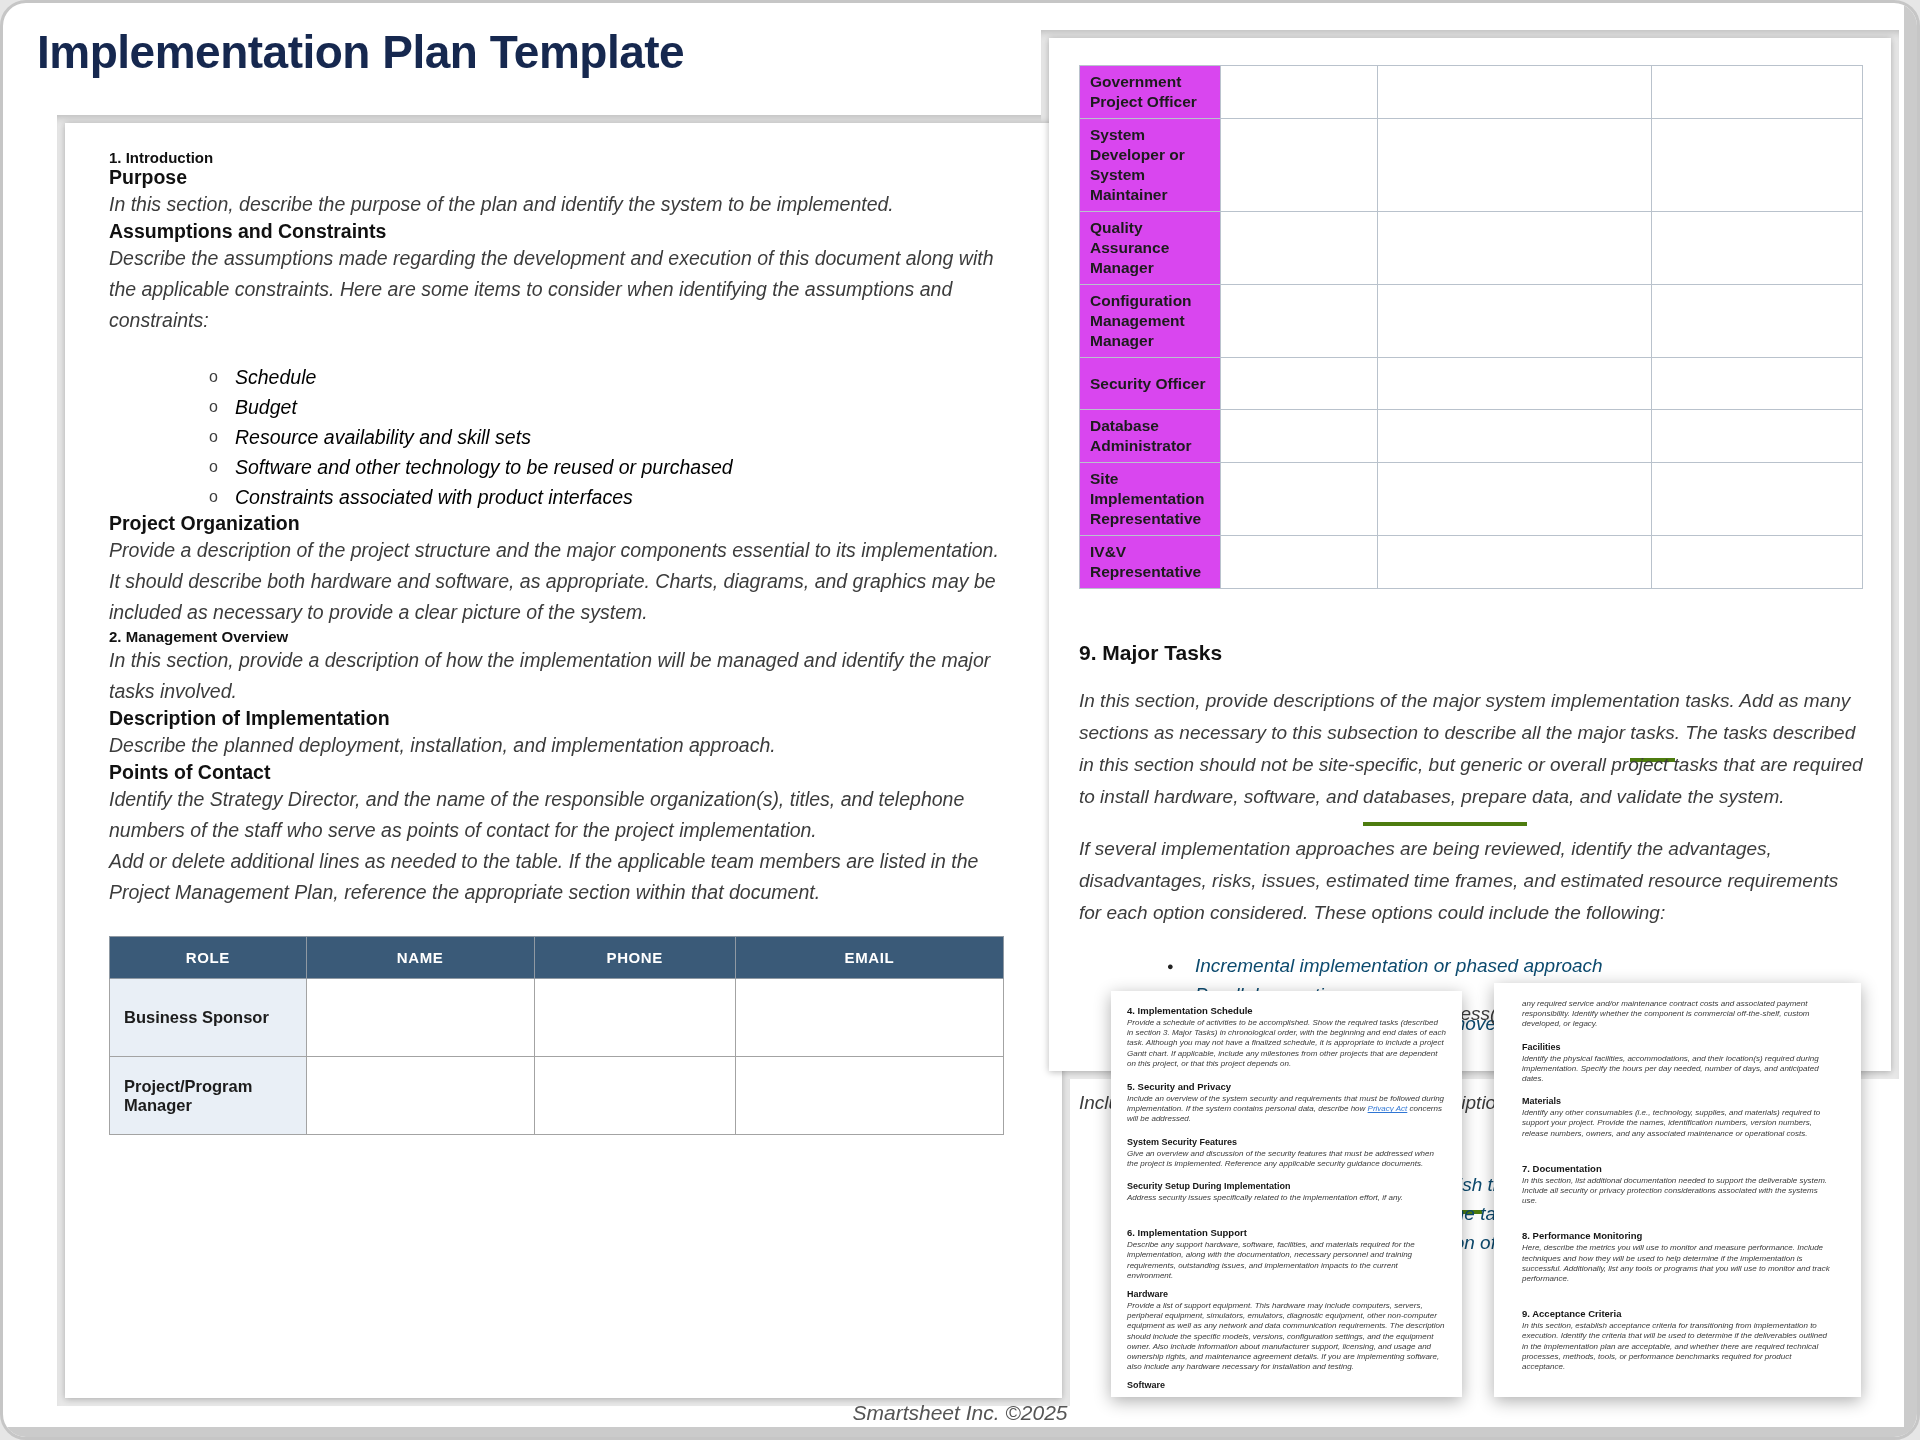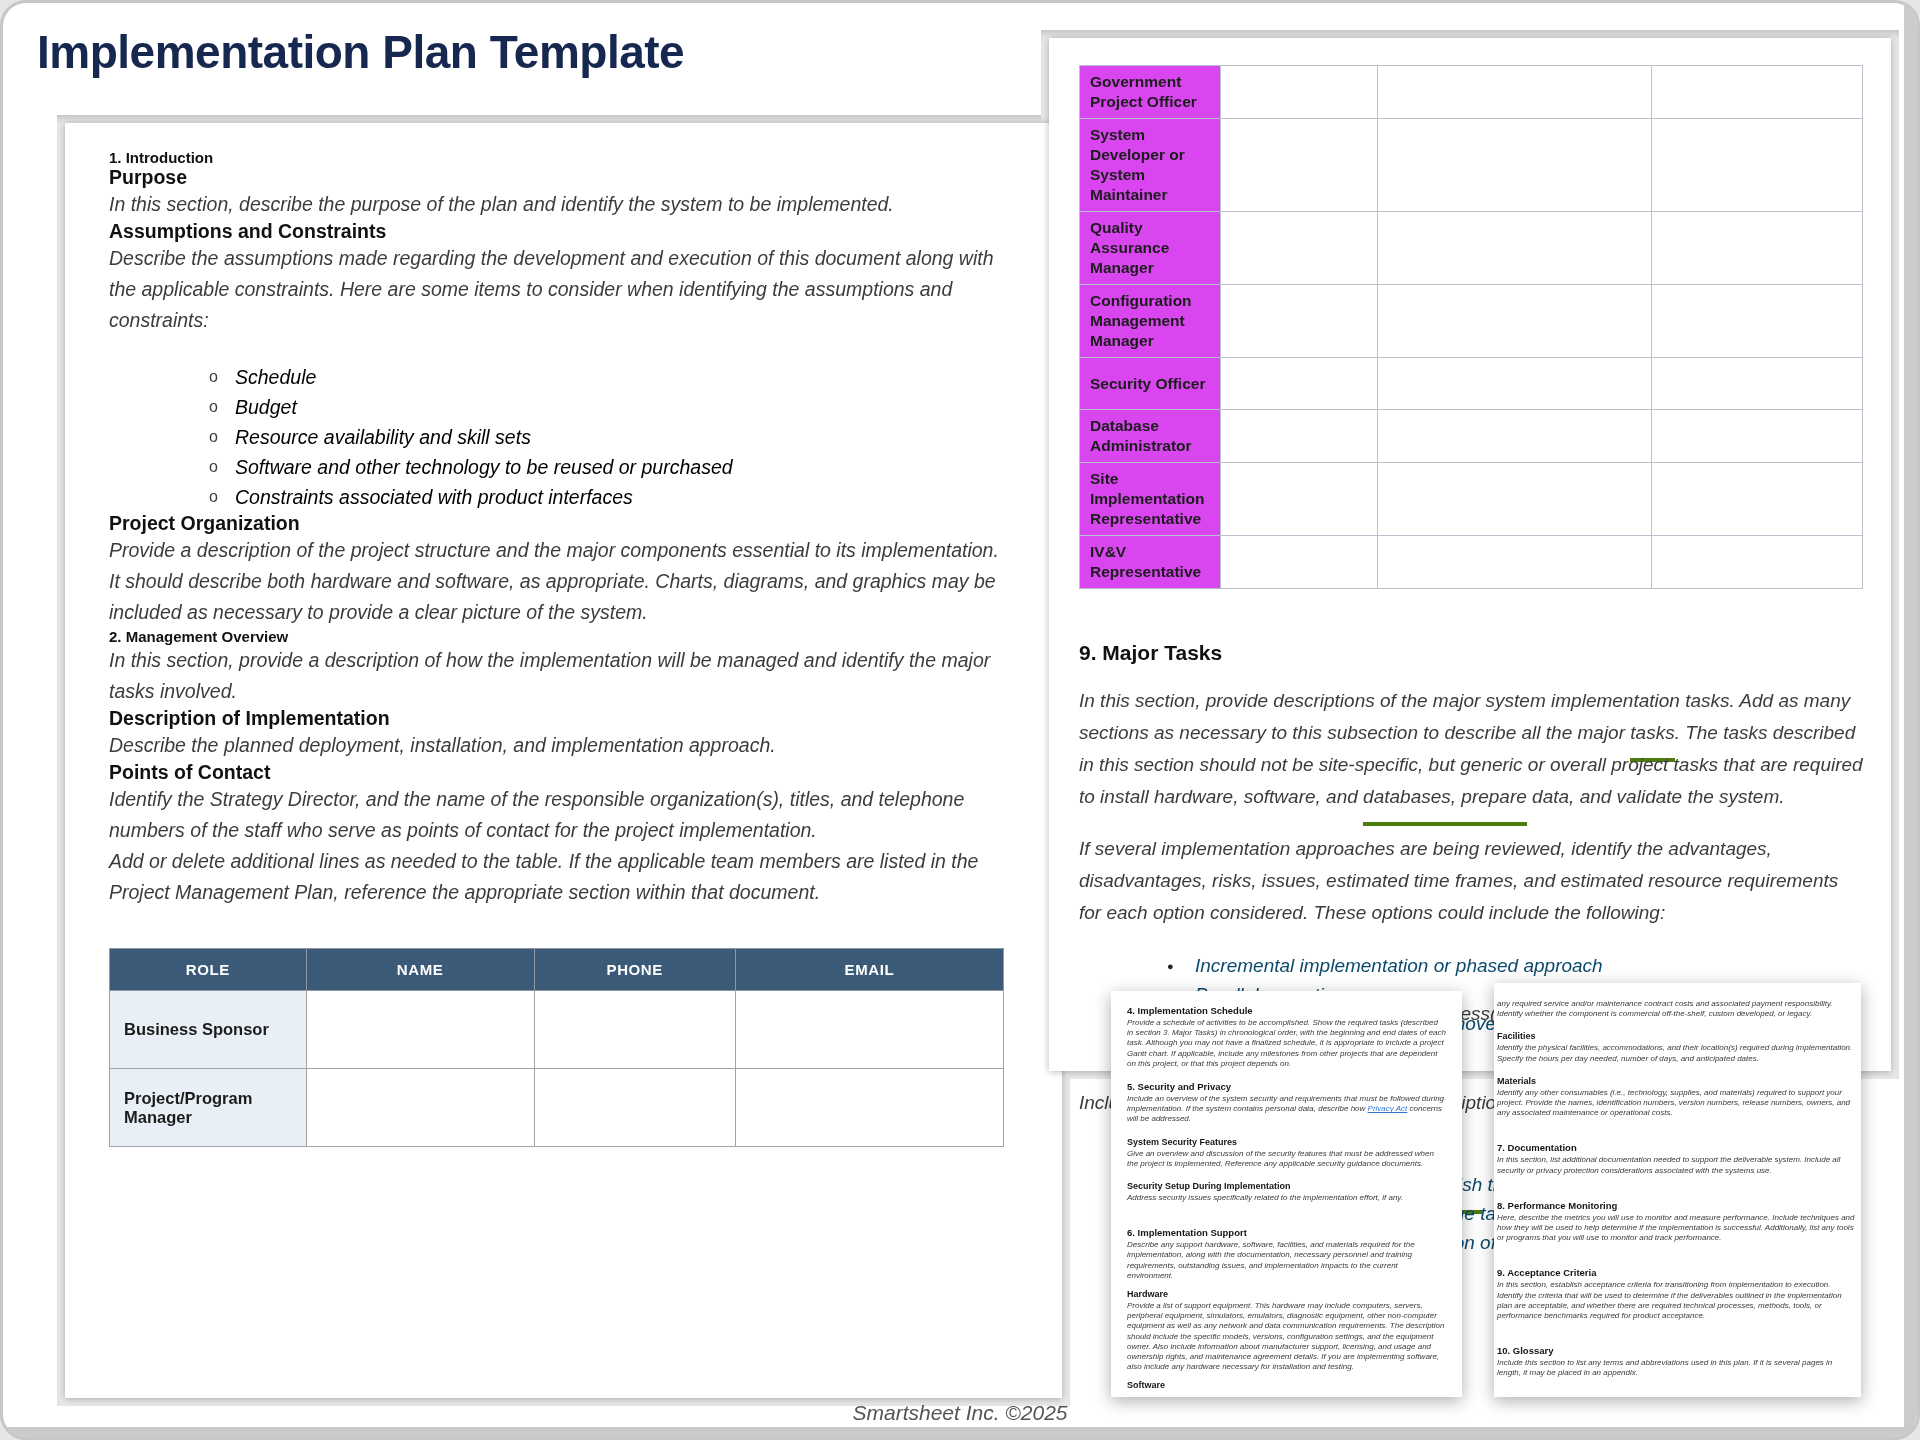--- a/index.html
+++ b/index.html
@@ -45,21 +45,21 @@
   .mt-mgmt    { margin-top:50px; }
   .mt-desc    { margin-top:36px; }
   .mt-poc     { margin-top:32px; }
   .mt-poc-p   { margin-top:6px; }
   .mt-poc-p2  { margin-top:28px; }
 
   ul.o-list { list-style:none; margin:26px 0 0 0; padding:0 0 0 100px; }
   ul.o-list li { font-size:19.5px; font-style:italic; color:#000000; line-height:30px; position:relative; padding-left:26px; }
   ul.o-list li::before { content:"o"; position:absolute; left:0; top:0; font-style:normal; font-size:16px; color:#3c3c3c; }
 
-  table.contact { border-collapse:collapse; width:100%; margin-top:40px; }
+  table.contact { border-collapse:collapse; width:100%; margin-top:28px; }
   table.contact th {
     background:#3a5a78; color:#fff; font-size:15px; font-weight:bold;
     letter-spacing:.6px; height:42px; border:1.5px solid #8f99a3; text-align:center;
   }
   table.contact td { border:1.5px solid #a3a3a3; height:78px; background:#fff; }
   table.contact td.label { background:#e9eff6; font-weight:bold; font-size:16.5px; color:#1c1c1c; padding:0 14px; width:22%; }
   .w-name{width:25.5%} .w-phone{width:22.5%} .w-email{width:30%}
 
   
   table.roles { border-collapse:collapse; width:100%; }
@@ -73,21 +73,21 @@
 
   ul.dot-list { list-style:none; margin:22px 0 0 0; padding:0 0 0 88px; }
   ul.dot-list li { font-size:19px; font-style:italic; color:#0c4a6e; line-height:29px; position:relative; padding-left:28px; }
   ul.dot-list li::before { content:"●"; position:absolute; left:0; top:1px; font-style:normal; font-size:11px; color:#222; }
 
   .fragment { position:absolute; left:1448px; top:1000px; width:110px; font-size:19px; font-style:italic; color:#3c3c3c; z-index:4; }
 
   
   .thumb { position:absolute; background:#fff; box-shadow:0 4px 16px rgba(0,0,0,.32); z-index:6; overflow:hidden; }
   .thumb-left  { left:1108px; top:988px; width:351px; height:406px; padding:14px 16px; }
-  .thumb-right { left:1491px; top:980px; width:367px; height:414px; padding:15px 3px; }
+  .thumb-right { left:1491px; top:980px; width:367px; height:414px; padding:15px 28px; }
   .thumb h4 { font-size:9px;  font-weight:bold; color:#151515; margin:8px 0 2px; }
   .thumb h4.num { font-size:9.5px; }
   .thumb h4.first { margin-top:0; }
   .thumb p  { font-size:8px; font-style:italic; color:#3a3a3a; line-height:10.2px; margin:1px 0 0; }
   .thumb .g1 { margin-top:12px; }
   .thumb .g2 { margin-top:12px; }
   .thumb .g3 { margin-top:24px; }
   .tlink { color:#2e75d4; text-decoration:underline; }
 
   .footer {

